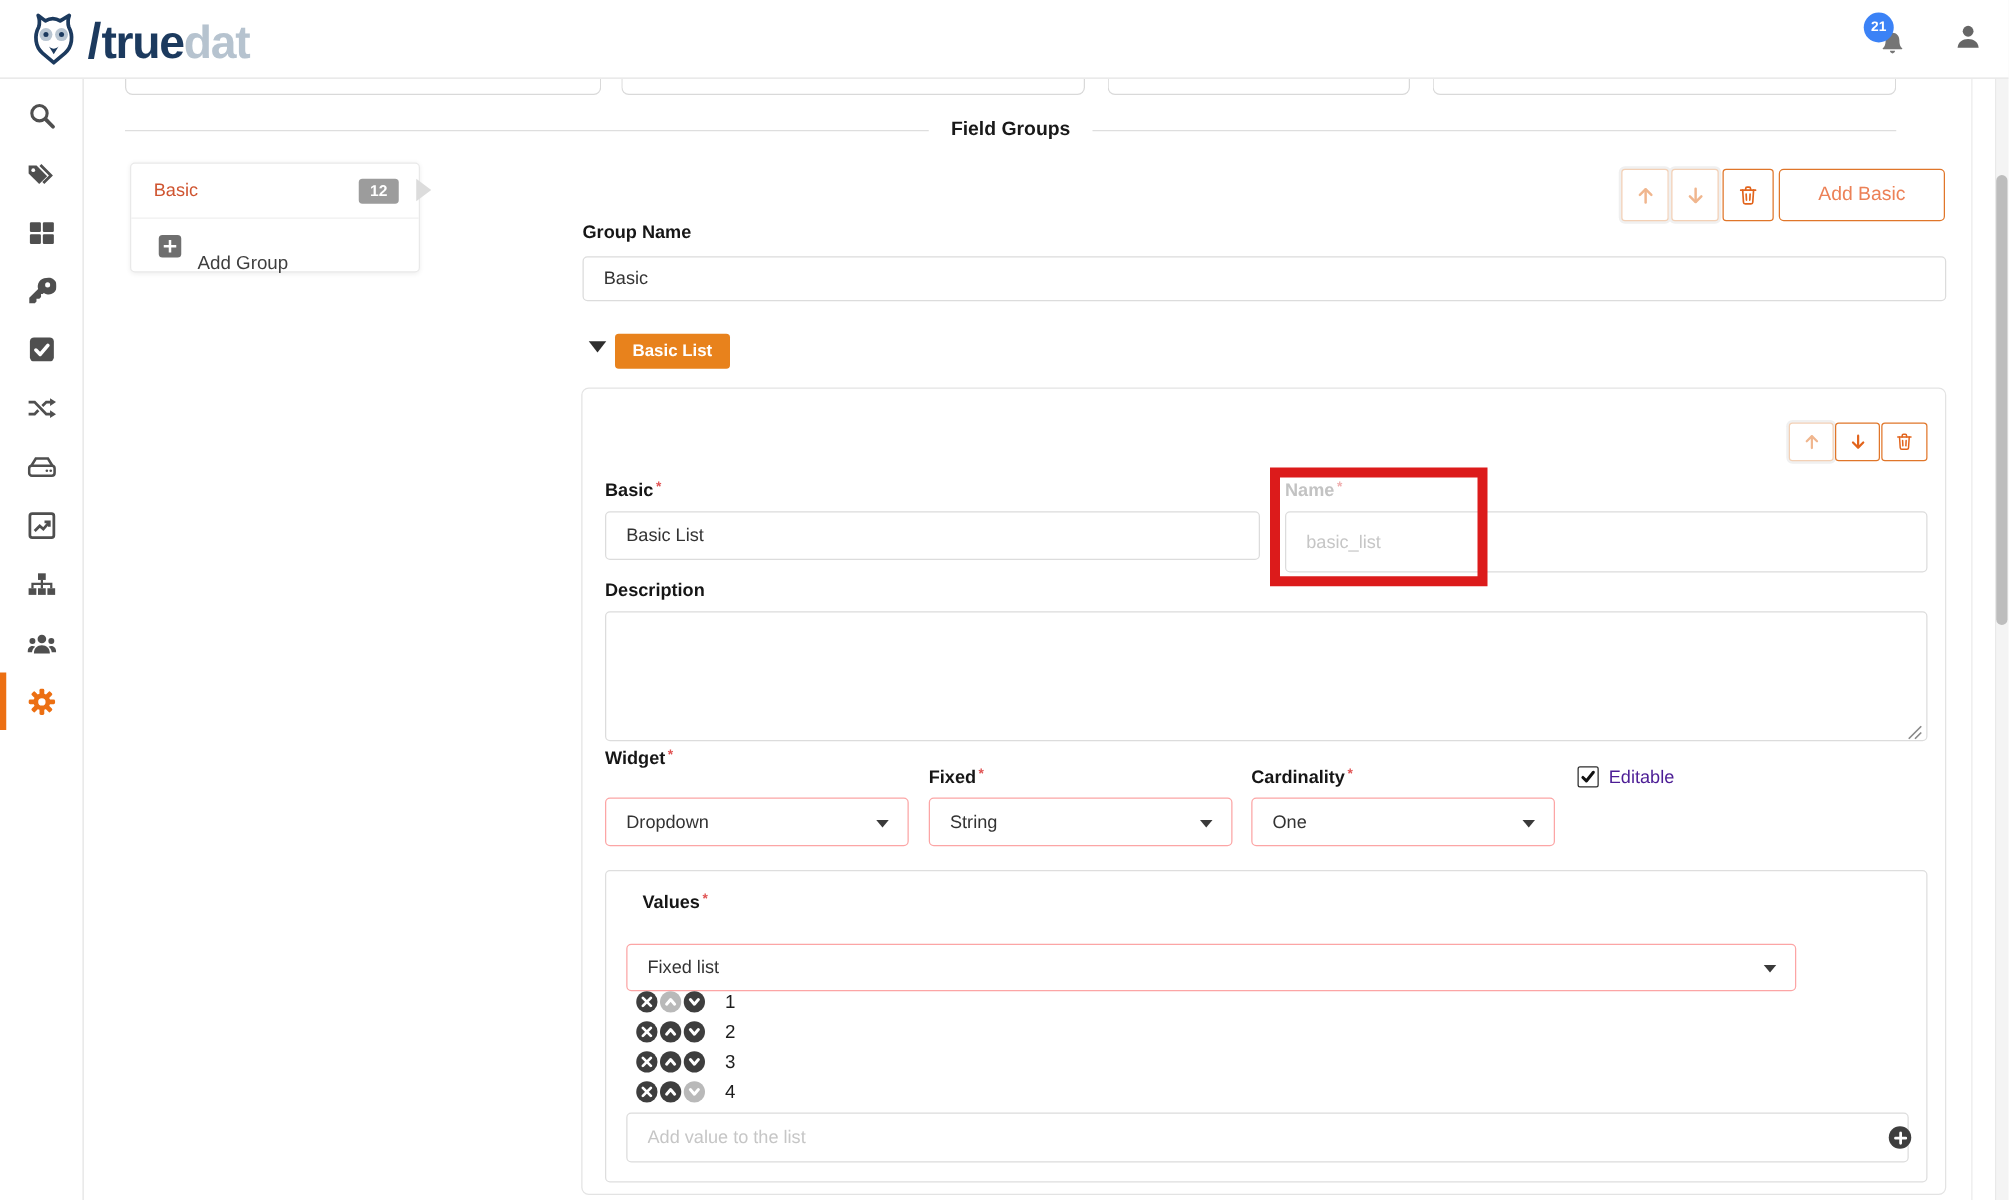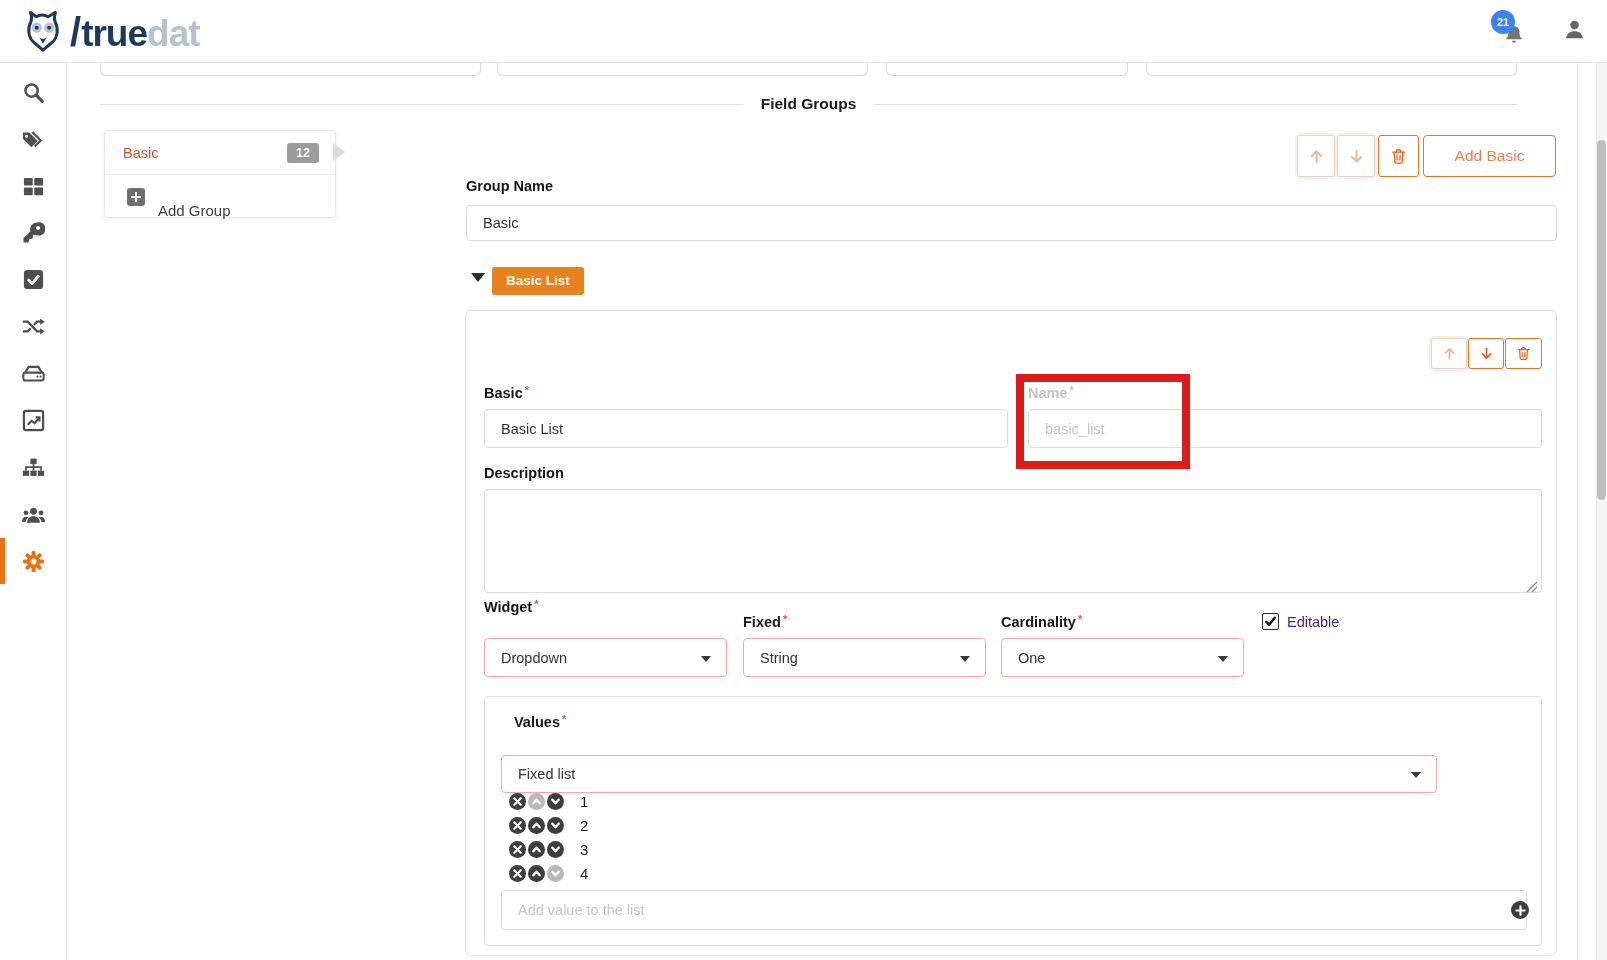--- a/index.html
+++ b/index.html
@@ -354,21 +354,21 @@
     </div>
 
     <div class="flabel" style="left:18px;top:73px">
       <span>Basic</span><span class="req">*</span>
     </div>
     <input class="tinput" style="left: 18px; top: 98px; width: 524px; height: 39px;" value="Basic List">
 
     <div class="flabel dim" style="left:562px;top:73px">
       <span>Name</span><span class="req pale">*</span>
     </div>
-    <input class="tinput" style="left: 562px; top: 98px; width: 514px; height: 39px;" placeholder="basic_list">
+    <input class="tinput" style="left: 562px; top: 98px; width: 514px; height: 49px;" placeholder="basic_list">
 
     <div class="flabel" style="left:18px;top:154px">
       <span>Description</span>
     </div>
     <textarea class="tinput" style="left: 18px; top: 178px; width: 1058px; height: 104px; resize: none; padding-top: 10px;"></textarea>
     <div class="grip">
       <svg viewBox="0 0 12 12" stroke="currentColor" stroke-width="1.4">
           <path d="M11 1L1 11M11 6L6 11"></path>
         </svg>
     </div>

